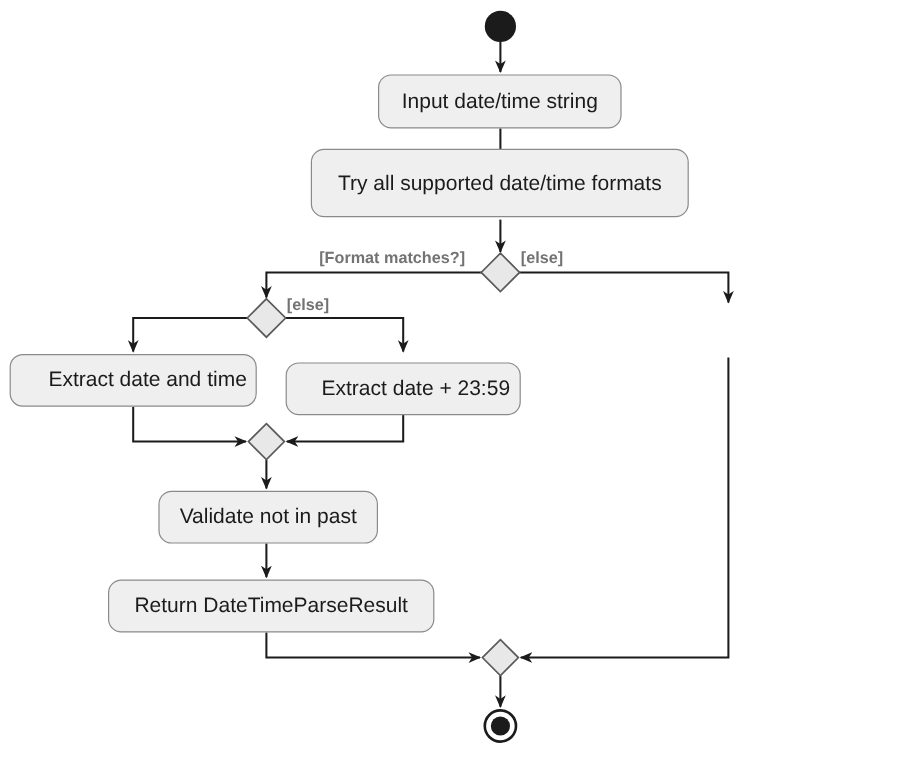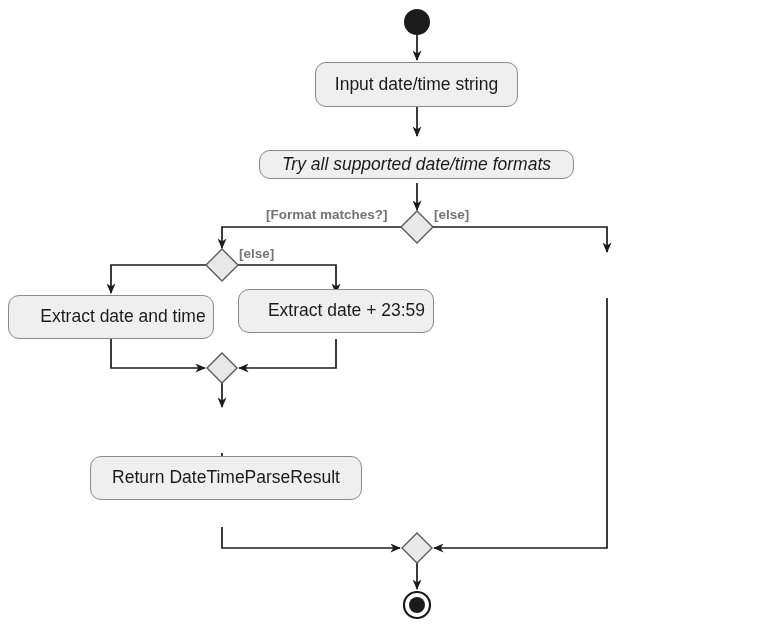--- a/index.html
+++ b/index.html
@@ -102,35 +102,38 @@
     <polygon points="417,533 432,548 417,563 402,548" fill="#e8e8e8" stroke="#5a5a5a" stroke-width="1.4"></polygon>
 
     <circle cx="417" cy="605" r="13" fill="#ffffff" stroke="#1b1b1b" stroke-width="2.2"></circle>
     <circle cx="417" cy="605" r="8" fill="#1b1b1b"></circle>
   </svg>
 
   <div class="node-box" style="left:315px; top:62px; width:203px; height:45px;">
     <span>Input date/time string</span>
   </div>
 
-  <div class="node-box" style="left:259px; top:150px; width:315px; height:29px;font-style:italic;">
+  <div class="node-box" style="left:259px; top:124px; width:315px; height:57px;">
     <span>Try all supported date/time formats</span>
   </div>
 
   <div class="node-box" style="left:8px; top:295px; width:206px; height:44px;padding-left:24px;">
     <span>Extract date and time</span>
   </div>
 
-  <div class="node-box" style="left:238px; top:289px; width:196px; height:44px;padding-left:21px;">
+  <div class="node-box" style="left:238px; top:302px; width:196px; height:44px;padding-left:21px;">
     <span>Extract date + 23:59</span>
   </div>
 
 
+  <div class="node-box" style="left:132px; top:409px; width:183px; height:44px;">
+    <span>Validate not in past</span>
+  </div>
 
-  <div class="node-box" style="left:90px; top:456px; width:272px; height:44px;">
+  <div class="node-box" style="left:90px; top:483px; width:272px; height:44px;">
     <span>Return DateTimeParseResult</span>
   </div>
 
   <div class="guard-label" style="left:266px; top:208px;">[Format matches?]</div>
 
   <div class="guard-label" style="left:434px; top:208px;">[else]</div>
 
 
   <div class="guard-label" style="left:239px; top:247px;">[else]</div>
 

